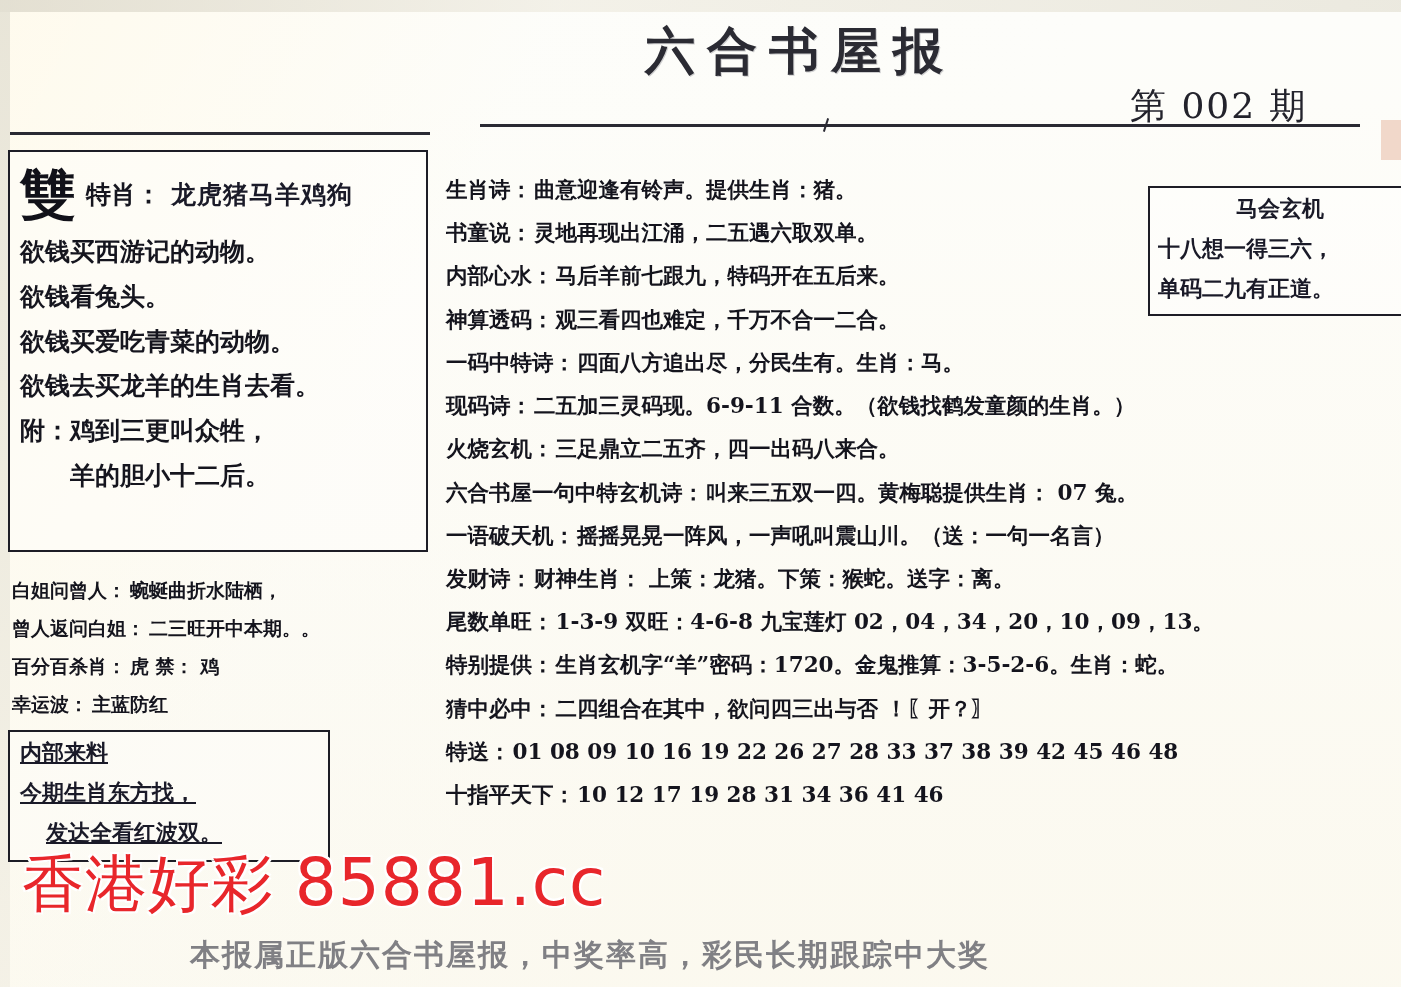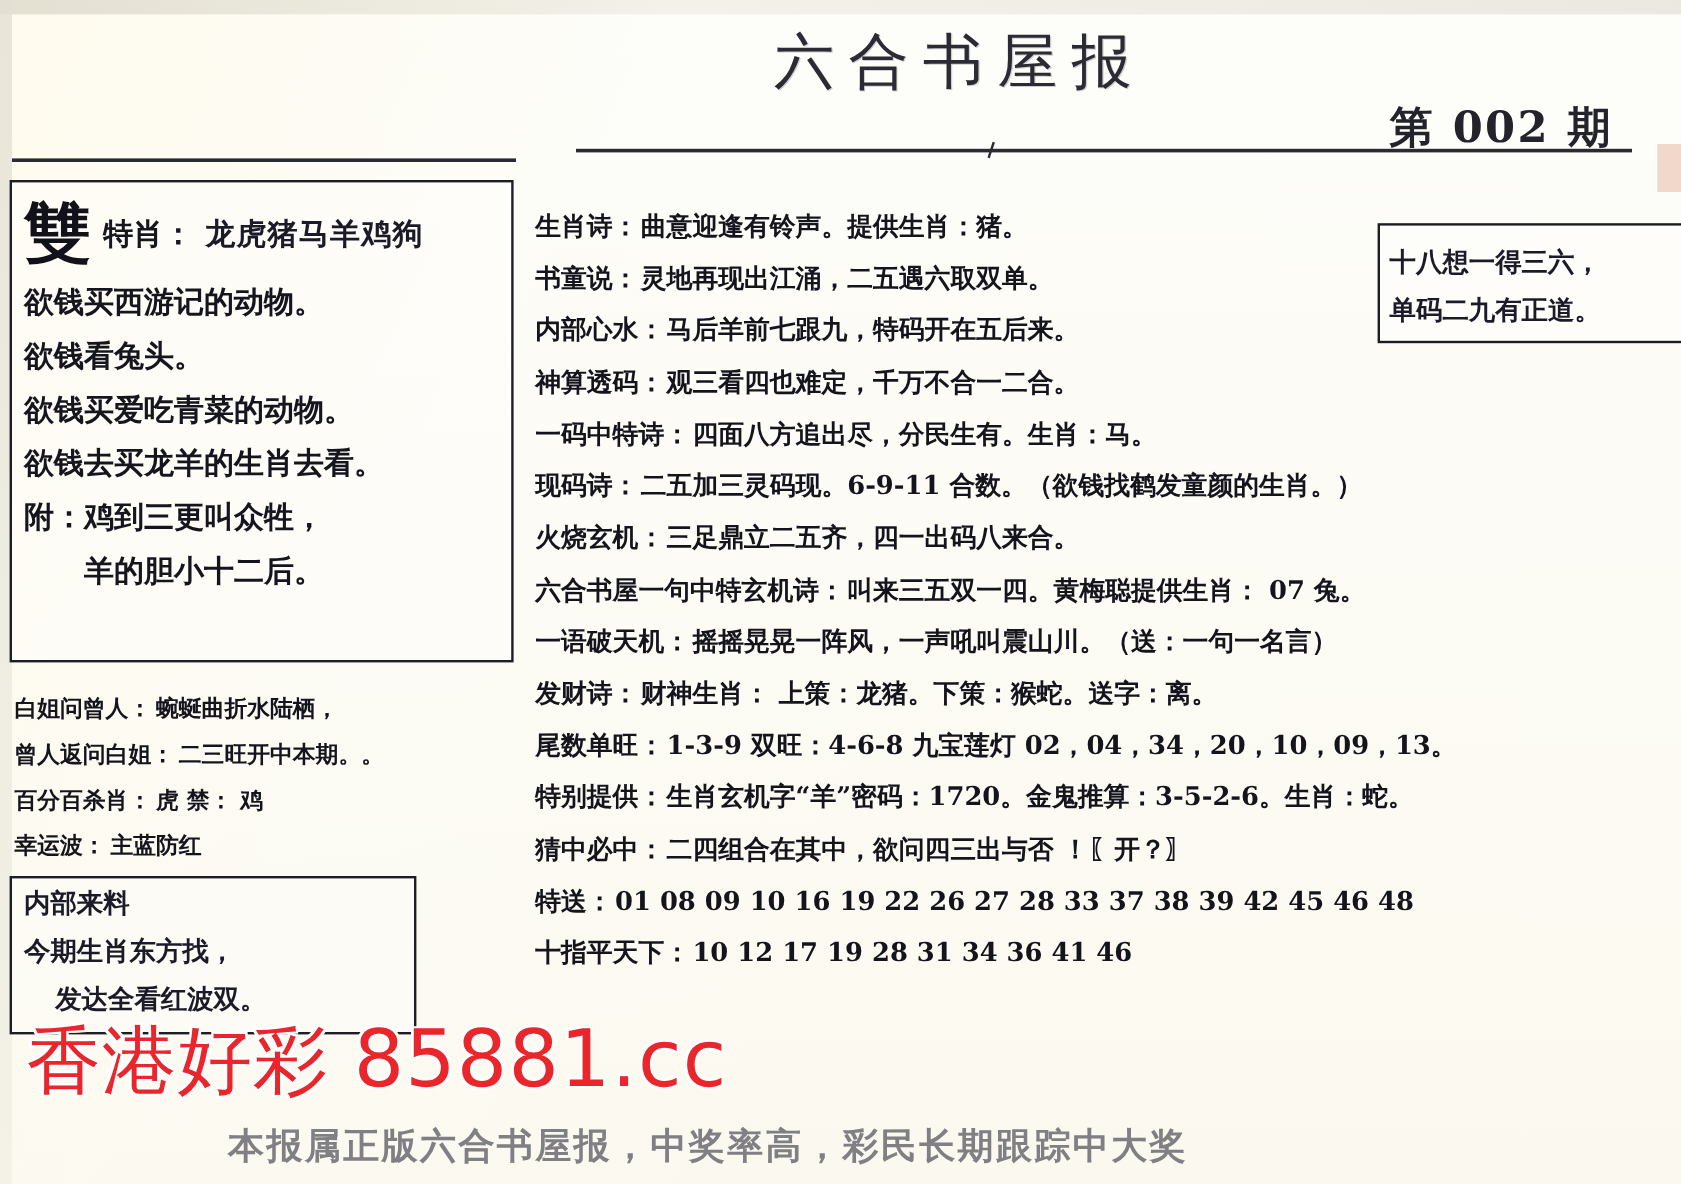--- a/index.html
+++ b/index.html
@@ -23,36 +23,35 @@
       linear-gradient(0deg, rgba(250,246,232,0.6), rgba(255,255,255,0.2));
   }
   
   .masthead {
     position: absolute;
     left: 540px;
     top: 18px;
     width: 520px;
     text-align: center;
     font-family: "DejaVu Serif", "Liberation Serif", serif;
-    font-weight: normal;
+    font-weight: bold;
     font-size: 50px;
     letter-spacing: 12px;
     color: #2b2b33;
     text-shadow: 1px 1px 0 rgba(120,120,130,0.35);
   }
   .issue {
     position: absolute;
     left: 1130px;
     top: 82px;
     font-family: "DejaVu Serif", "Liberation Serif", serif;
-    font-weight: bold;
+    font-weight: normal;
     font-size: 36px;
     letter-spacing: 2px;
     color: #23232c;
-    margin-left: 28px;
   }
   .rule-left {
     position: absolute;
     left: 10px;
     top: 132px;
     width: 420px;
     height: 3px;
     background: #2a2a33;
   }
   .rule-right {
@@ -139,23 +138,24 @@
     font-weight: bold;
     margin: 12px 0;
     color: #14141d;
   }
   .sub-line .k {
     margin-right: 4px;
   }
   .inner-box {
     margin-top: 10px;
     border: 2px solid #1d1d26;
-    padding: 6px 25px 12px 10px;
+    padding: 6px 8px 12px 10px;
     width: 300px;
     background: rgba(255,255,255,0.3);
+    text-decoration: underline;
   }
   .inner-title {
     font-family: "DejaVu Serif", "Liberation Serif", serif;
     font-size: 22px;
     font-weight: bold;
   }
   .inner-line {
     font-family: "DejaVu Serif", "Liberation Serif", serif;
     font-size: 22px;
     font-weight: bold;
@@ -366,20 +366,21 @@
     </div>
     <div class="entry">
       <span class="label">特送：</span><span>01 08 09 10 16 19 22 26 27 28 33 37 38 39 42 45 46 48</span>
     </div>
     <div class="entry">
       <span class="label">十指平天下：</span><span>10 12 17 19 28 31 34 36 41 46</span>
     </div>
   </div>
 
   <div class="corner-box">
+    <div class="corner-title">马会玄机</div>
     <div class="corner-line">十八想一得三六，</div>
     <div class="corner-line">单码二九有正道。</div>
   </div>
 
   <div class="watermark">
     <span>香港好彩 </span><span class="site">85881.cc</span>
   </div>
 
   <div class="footer">本报属正版六合书屋报，中奖率高，彩民长期跟踪中大奖</div>
 

